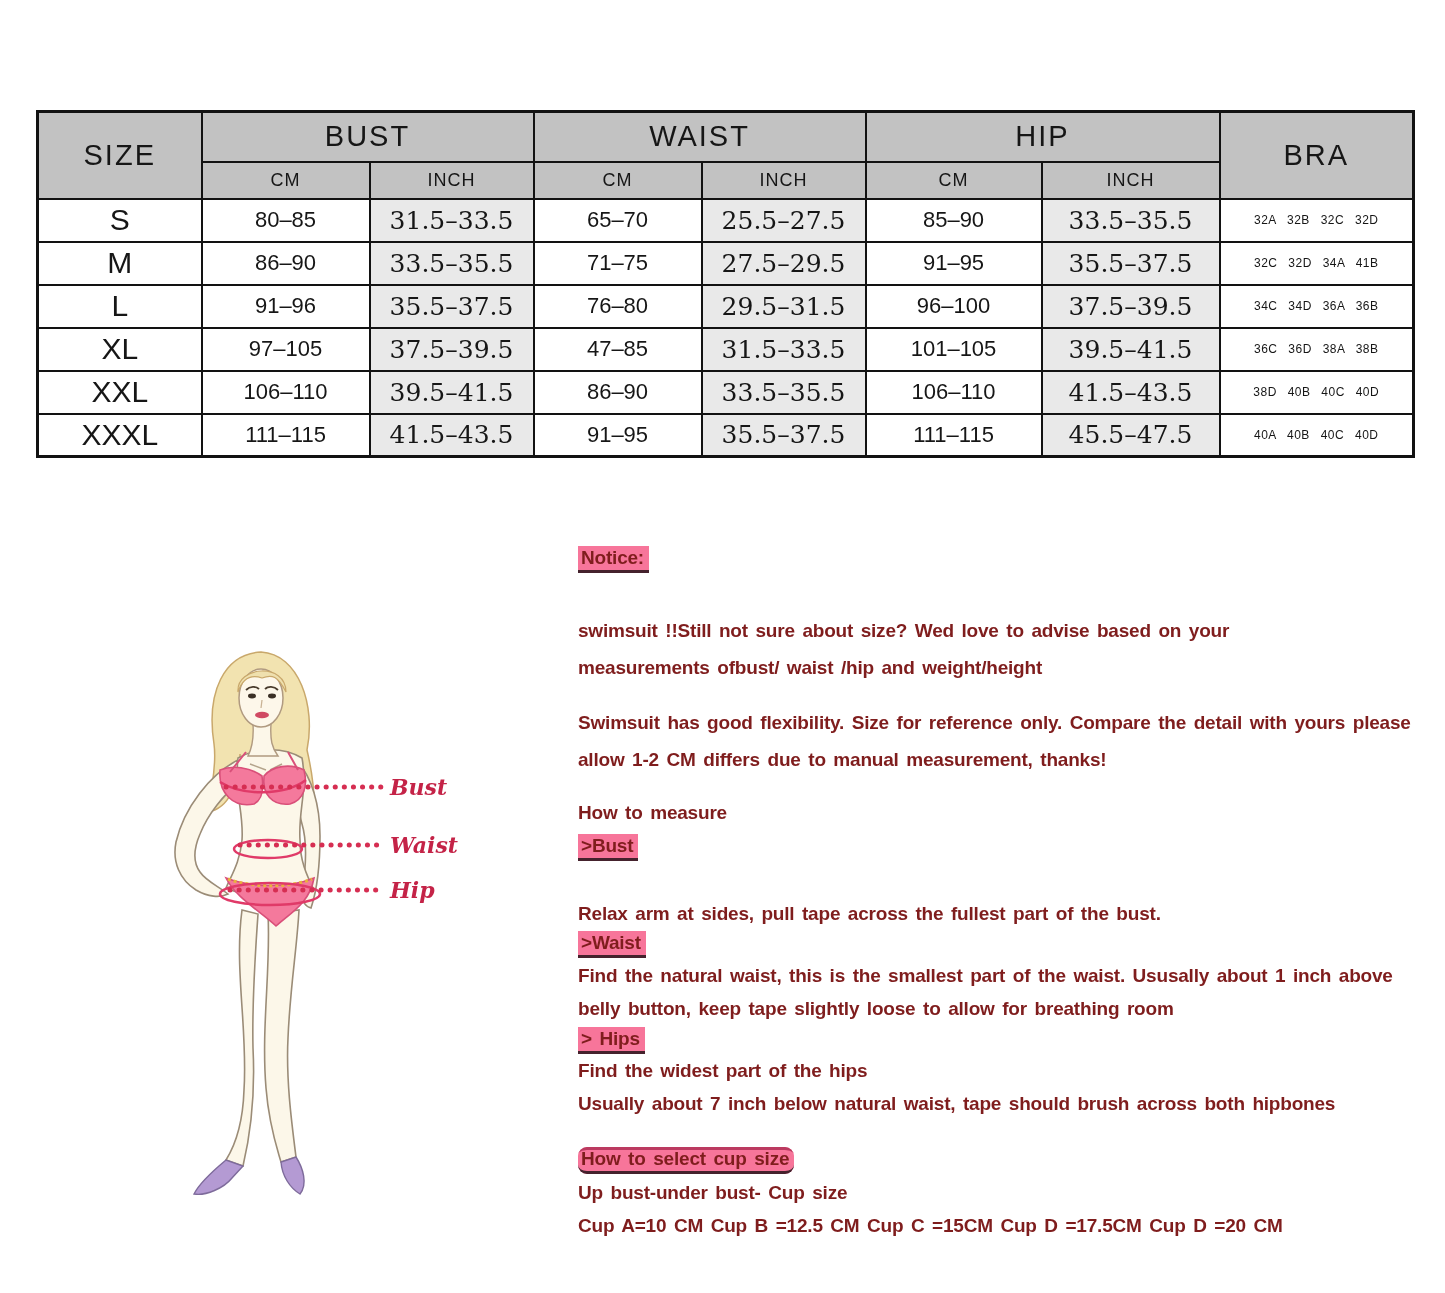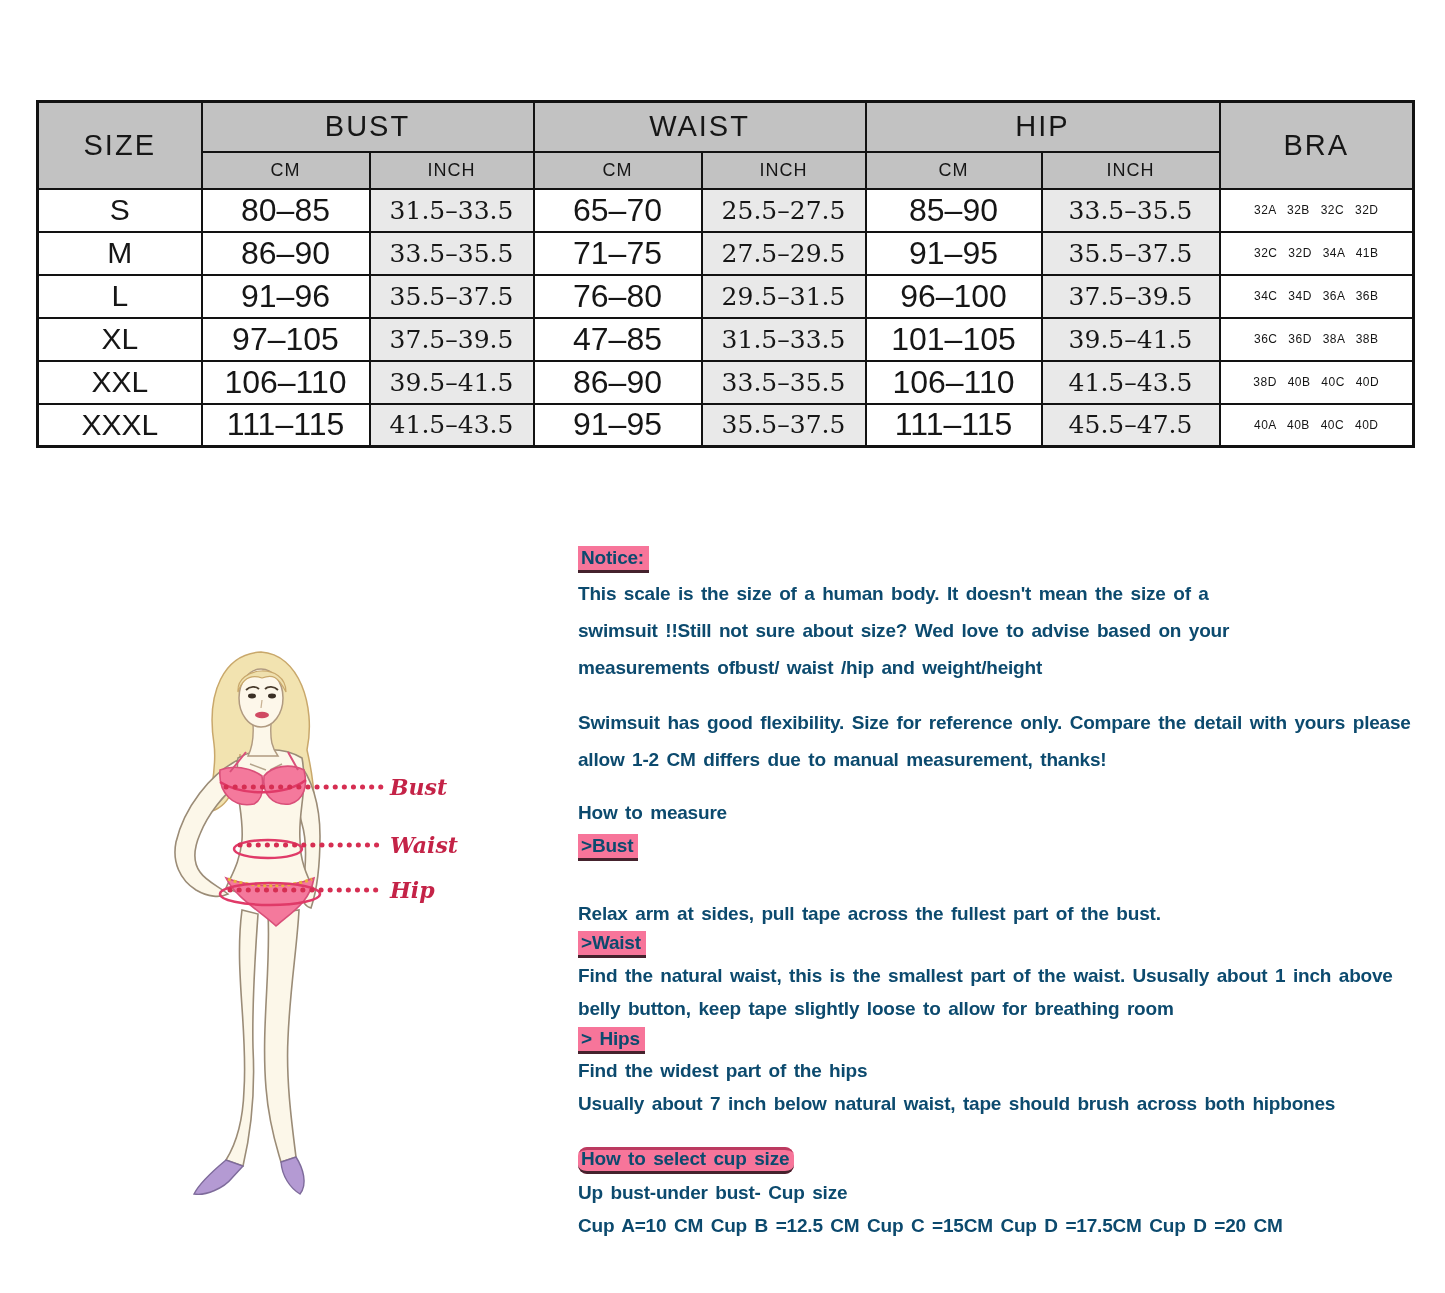--- a/index.html
+++ b/index.html
@@ -1,37 +1,37 @@
 <!DOCTYPE html>
 <html><head>
 <meta charset="utf-8">
 <style>
   html,body{margin:0;padding:0;background:#fff;}
   .canvas{position:relative;width:1445px;height:1293px;background:#ffffff;
           font-family:"Liberation Sans",sans-serif;overflow:hidden;}
 
   
-  table.size-table{position:absolute;left:36px;top:100px;width:1376px;
+  table.size-table{position:absolute;left:36px;top:110px;width:1376px;
     border-collapse:collapse;table-layout:fixed;border:3px solid #121212;}
   .size-table th,.size-table td{border:2px solid #121212;text-align:center;
     vertical-align:middle;padding:0;color:#161616;}
   .size-table thead th{background:#c2c2c2;font-weight:400;}
   tr.hdr-row1{height:50px;}
   tr.hdr-row2{height:37px;}
   .size-table tbody tr{height:43px;}
   .h-main{font-size:29px;letter-spacing:2px;}
   .h-sub{font-size:18px;letter-spacing:1px;}
   td.c-size{font-size:30px;}
-  td.c-cm{font-size:32px;background:#ffffff;margin-left:8px;}
+  td.c-cm{font-size:22px;background:#ffffff;margin-left:8px;}
   td.c-inch{font-size:25px;background:#e9e9e9;font-family:"DejaVu Serif",serif;}
   td.c-bra{font-size:12px;letter-spacing:.5px;word-spacing:7px;background:#ffffff;}
 
   
   .tline{position:absolute;left:578px;white-space:nowrap;font-weight:700;
-    font-size:19px;line-height:25px;letter-spacing:-.2px;word-spacing:2.5px;color:#0c4a6e;}
+    font-size:19px;line-height:25px;letter-spacing:-.2px;word-spacing:2.5px;color:#7f1d1d;}
   .hl{background:#f7759a;padding:1px 5px 2px 3px;border-bottom:3px solid #45222d;}
   .hl-strike{box-shadow:inset 0 9px 0 -6px #bb3a60;border-radius:9px;}
 
   
   .figure-wrap{position:absolute;left:150px;top:648px;width:420px;height:580px;}
   .fig-label{font:italic 700 22px "DejaVu Serif",serif;fill:#c42347;}
 </style>
 </head>
 <body>
 
@@ -180,21 +180,20 @@
       <line x1="90" y1="197" x2="232" y2="197" stroke="#d62e52" stroke-width="5" stroke-dasharray="0.1 9" stroke-linecap="round"></line>
       <line x1="80" y1="242" x2="232" y2="242" stroke="#d62e52" stroke-width="5" stroke-dasharray="0.1 9" stroke-linecap="round"></line>
 
       <text class="fig-label" x="240" y="147">Bust</text>
       <text class="fig-label" x="240" y="205">Waist</text>
       <text class="fig-label" x="240" y="250">Hip</text>
     </svg>
   </div>
 
   <div class="tline" style="top:545px"><span class="hl">Notice:</span></div>
-  <div class="tline" style="top:581px">This scale is the size of a human body. It doesn't mean the size of a</div>
   <div class="tline" style="top:618px">swimsuit !!Still not sure about size? Wed love to advise based on your</div>
   <div class="tline" style="top:655px">measurements ofbust/ waist /hip and weight/height</div>
 
   <div class="tline" style="top:710px">Swimsuit has good flexibility. Size for reference only. Compare the detail with yours please</div>
   <div class="tline" style="top:747px">allow 1-2 CM differs due to manual measurement, thanks!</div>
 
   <div class="tline" style="top:800px">How to measure</div>
   <div class="tline" style="top:833px"><span class="hl">&gt;Bust</span></div>
   <div class="tline" style="top:901px">Relax arm at sides, pull tape across the fullest part of the bust.</div>
 

